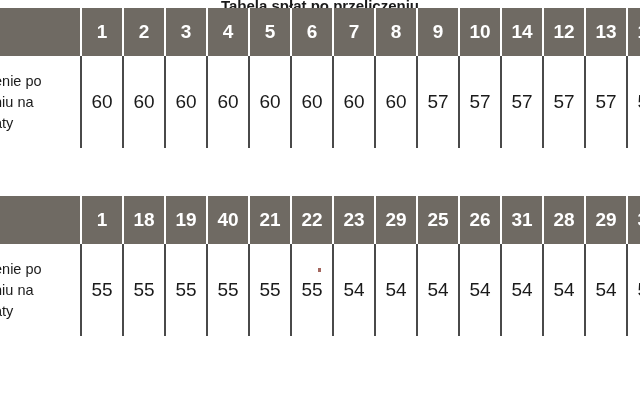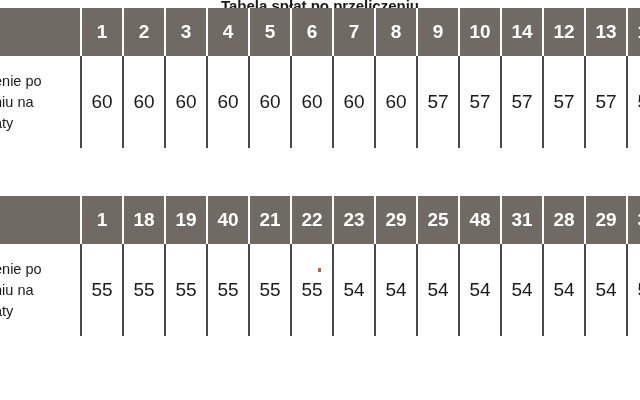--- a/index.html
+++ b/index.html
@@ -182,21 +182,21 @@
         <th class="rowlabel-cell"></th>
         <th class="num-cell">1</th>
         <th class="num-cell">18</th>
         <th class="num-cell">19</th>
         <th class="num-cell">40</th>
         <th class="num-cell">21</th>
         <th class="num-cell">22</th>
         <th class="num-cell">23</th>
         <th class="num-cell">29</th>
         <th class="num-cell">25</th>
-        <th class="num-cell">48</th>
+        <th class="num-cell">26</th>
         <th class="num-cell">31</th>
         <th class="num-cell">28</th>
         <th class="num-cell">29</th>
         <th class="num-cell">30</th>
       </tr>
       <tr class="data-row">
         <td class="rowlabel-cell">
           <span class="label-lines">enie po</span>
           <span class="label-lines">niu na</span>
           <span class="label-lines">aty</span>

